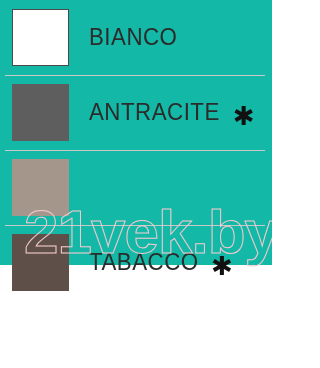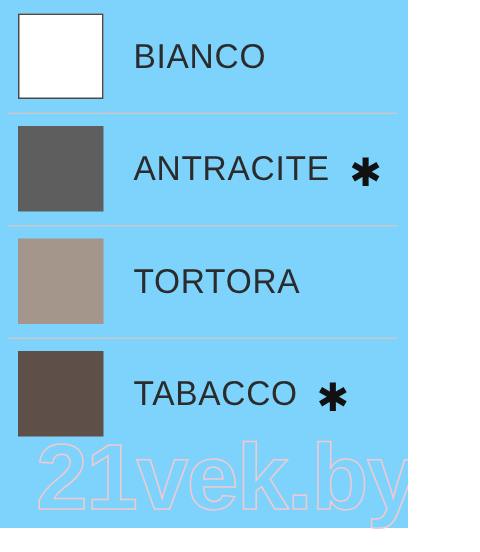--- a/index.html
+++ b/index.html
@@ -9,22 +9,22 @@
   }
   body {
     width: 272px;
     height: 368px;
     font-family: "Liberation Sans", sans-serif;
     overflow: hidden;
   }
   .swatch-list {
     position: relative;
     width: 272px;
-    height: 352px;
-    background: #7dd3fc;
+    height: 265px;
+    background: #14b8a6;
   }
   .swatch-row {
     position: relative;
     height: 75px;
     display: flex;
     align-items: center;
     box-sizing: border-box;
   }
   .swatch-row + .swatch-row::before {
     content: "";
@@ -103,24 +103,20 @@
   <div class="swatch-row">
     <div class="swatch-chip" style="background: rgb(94, 94, 94);"></div>
     <div class="swatch-label-wrap">
       <span class="swatch-label">ANTRACITE</span>
       <span class="swatch-asterisk">✱</span>
     </div>
   </div>
 
   <div class="swatch-row">
     <div class="swatch-chip" style="background: rgb(165, 150, 140);"></div>
-    <div class="swatch-label-wrap">
-      <span class="swatch-label">TORTORA</span>
-
-    </div>
   </div>
 
 
   <div class="swatch-row">
     <div class="swatch-chip" style="background: rgb(94, 80, 72);"></div>
     <div class="swatch-label-wrap">
       <span class="swatch-label">TABACCO</span>
       <span class="swatch-asterisk">✱</span>
     </div>
   </div>

